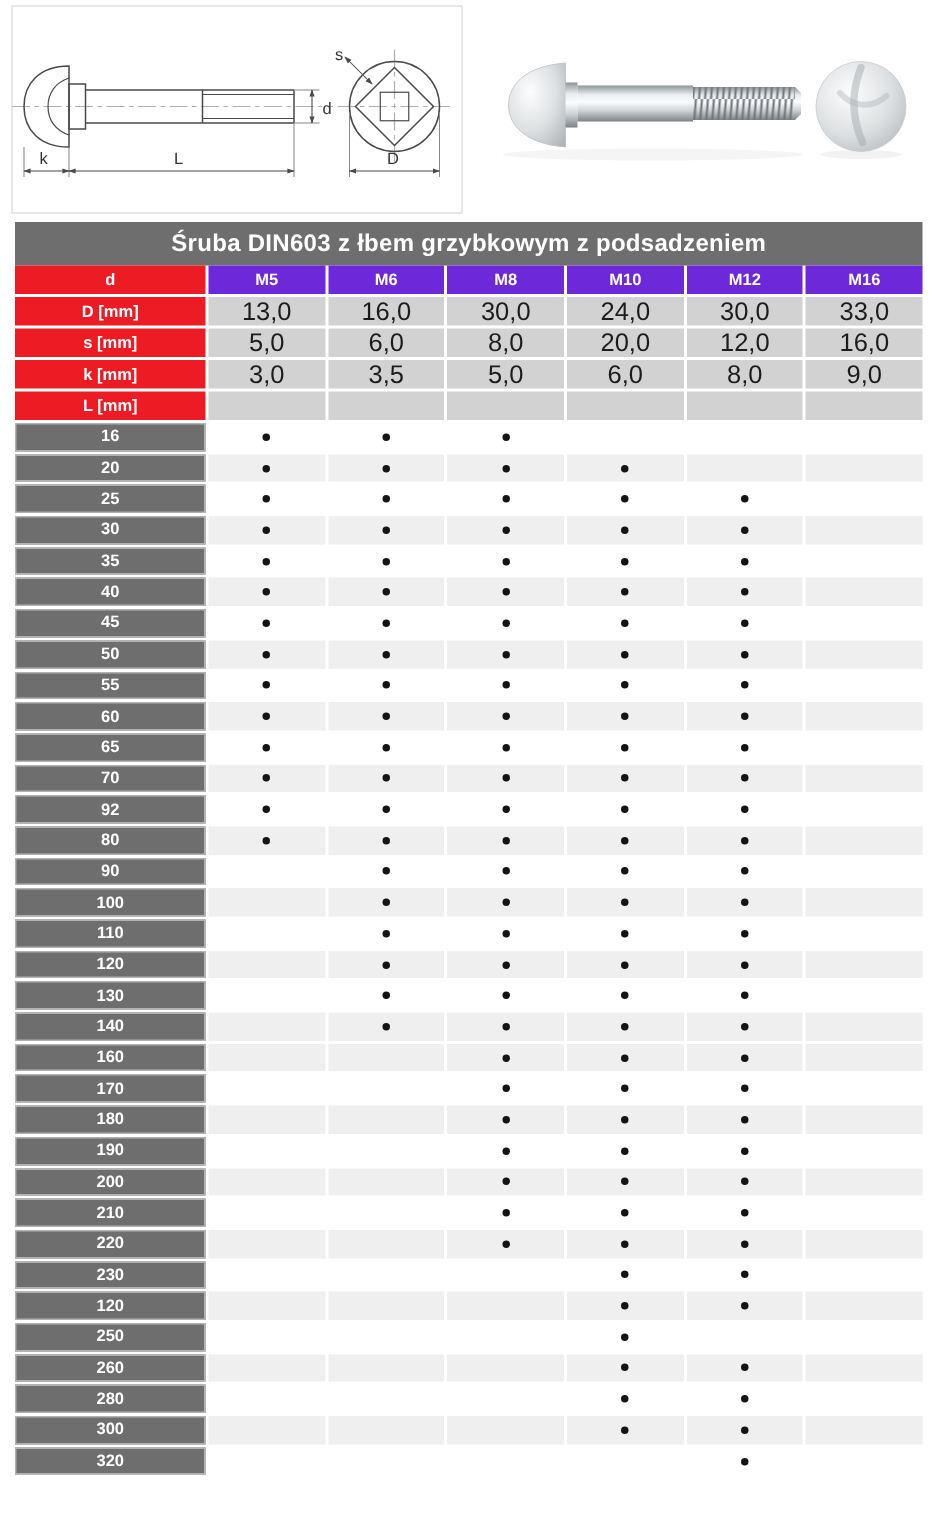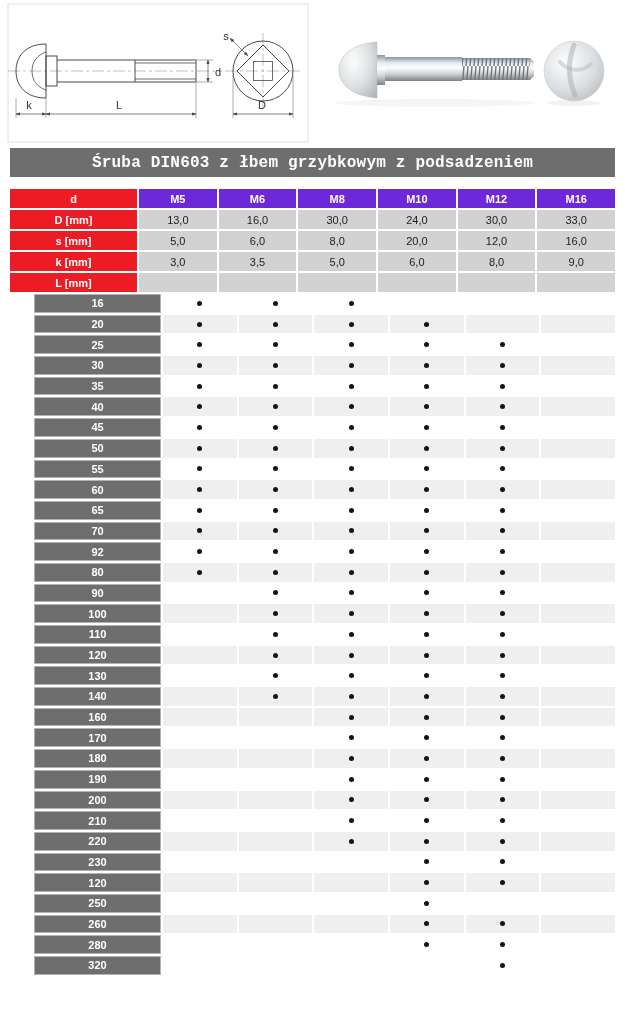--- a/index.html
+++ b/index.html
@@ -2,31 +2,31 @@
 <html><head>
 <meta charset="utf-8">
 <style>
   html,body{margin:0;padding:0;background:#fff;}
   body{width:625px;height:1024px;font-family:"Liberation Sans",sans-serif;}
   .page{position:relative;width:625px;height:1024px;overflow:hidden;background:#fff;}
   .figures{position:absolute;top:0;left:0;width:625px;height:148px;}
   .figures svg{display:block;}
   .spec-table{position:absolute;top:148px;left:10px;width:605px;}
   .title-bar{height:29px;background:#6e6e6e;color:#fff;font-weight:bold;font-size:16px;
-    display:flex;align-items:center;justify-content:center;margin-bottom:12px;letter-spacing:.2px;font-family:Liberation Mono, monospace;}
+    display:flex;align-items:center;justify-content:center;margin-bottom:0;letter-spacing:.2px;}
   .row{display:flex;gap:2px;margin-bottom:2px;}
   .cell{display:flex;align-items:center;justify-content:center;box-sizing:border-box;}
   .lbl{flex:0 0 127px;}
   .data{flex:1;}
   .header-row .cell,.spec-row .cell{height:19px;}
   .len-row .cell{height:18.7px;}
   .red{background:#ed1c24;color:#fff;font-weight:bold;font-size:11px;}
   .darkcell{background:#6d28d9;color:#fff;font-weight:bold;font-size:11px;}
-  .graycell{background:#d2d2d2;color:#1c1c1c;font-size:11px;}
-  .len-row .lbl{background:#6e6e6e;color:#fff;font-weight:bold;font-size:11px;border:1px solid #b2b2b2;margin-left:24px;}
+  .graycell{background:#d2d2d2;color:#1c1c1c;font-size:17px;}
+  .len-row .lbl{background:#6e6e6e;color:#fff;font-weight:bold;font-size:11px;border:1px solid #b2b2b2;}
   .len-row .data{background:#fff;}
   .len-row.alt .data{background:#efefef;}
   .dot{width:5px;height:5px;border-radius:50%;background:#141414;}
 </style>
 </head>
 <body>
 
 <div class="page">
 
   <div class="figures">
@@ -695,20 +695,33 @@
           <div class="cell data"></div>
           <div class="cell data"></div>
           <div class="cell data">
             <span class="dot"></span>
           </div>
           <div class="cell data">
             <span class="dot"></span>
           </div>
           <div class="cell data"></div>
         </div>
+        <div class="row len-row alt">
+          <div class="cell lbl">300</div>
+          <div class="cell data"></div>
+          <div class="cell data"></div>
+          <div class="cell data"></div>
+          <div class="cell data">
+            <span class="dot"></span>
+          </div>
+          <div class="cell data">
+            <span class="dot"></span>
+          </div>
+          <div class="cell data"></div>
+        </div>
         <div class="row len-row">
           <div class="cell lbl">320</div>
           <div class="cell data"></div>
           <div class="cell data"></div>
           <div class="cell data"></div>
           <div class="cell data"></div>
           <div class="cell data">
             <span class="dot"></span>
           </div>
           <div class="cell data"></div>

